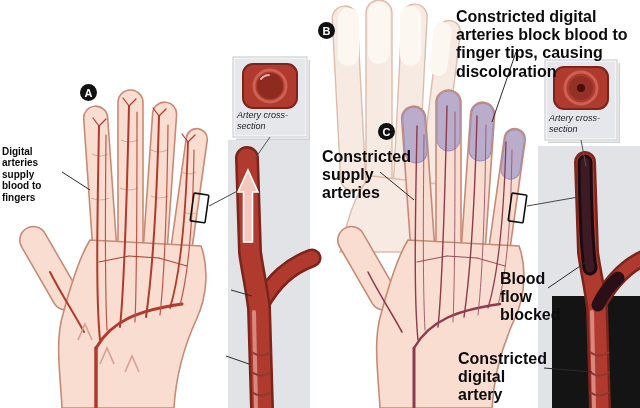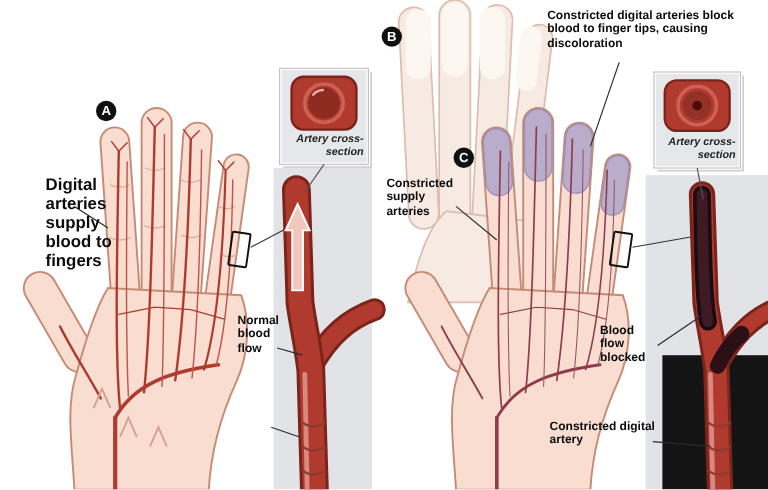--- a/index.html
+++ b/index.html
@@ -2,26 +2,26 @@
 <html><head>
 <meta charset="utf-8">
 <style>
   html,body{margin:0;padding:0;background:#ffffff;}
   .stage{
     position:relative;width:640px;height:408px;overflow:hidden;background:#ffffff;
     font-family:"Liberation Sans", sans-serif;
   }
   .stage svg{position:absolute;left:0;top:0;}
   .label{
-    position:absolute;color:#0b0b0b;font-weight:bold;font-size:10px;line-height:1.14;
+    position:absolute;color:#0b0b0b;font-weight:bold;font-size:16px;line-height:1.14;
   }
-  .label.big{font-size:14px;margin-left:36px;}
+  .label.big{font-size:10px;}
   .caption{
-    position:absolute;color:#222;font-style:italic;font-weight:bold;font-size:9px;
-    text-align:right;line-height:1.25;
+    position:absolute;color:#222;font-style:italic;font-weight:normal;font-size:9px;
+    text-align:left;line-height:1.25;
   }
   .badge{
     position:absolute;width:17px;height:17px;border-radius:50%;background:#101010;color:#fff;
     font-size:11px;font-weight:bold;display:flex;align-items:center;justify-content:center;
   }
 </style>
 </head>
 <body>
 
 <div class="stage">
@@ -180,20 +180,19 @@
       <path d="M544,368 L592,372"></path>
     </g>
   </svg>
 
   <div class="badge" style="left:80px;top:84px">A</div>
   <div class="badge" style="left:318px;top:22px">B</div>
   <div class="badge" style="left:378px;top:123px">C</div>
 
   <div class="label big" style="left:2px;top:146px;width:62px">Digital arteries supply blood to fingers</div>
   <div class="caption" style="left:237px;top:110px;width:66px">Artery cross-section</div>
-  <div class="label" style="left:198px;top:262px;width:46px">Normal blood flow</div>
 
   <div class="label" style="left:456px;top:8px;width:182px">Constricted digital arteries block blood to finger tips, causing discoloration</div>
   <div class="label" style="left:322px;top:148px;width:70px">Constricted supply arteries</div>
   <div class="caption" style="left:549px;top:113px;width:64px">Artery cross-section</div>
   <div class="label" style="left:458px;top:350px;width:88px">Constricted digital artery</div>
   <div class="label" style="left:500px;top:270px;width:48px">Blood flow blocked</div>
 </div>
 
 </body></html>

